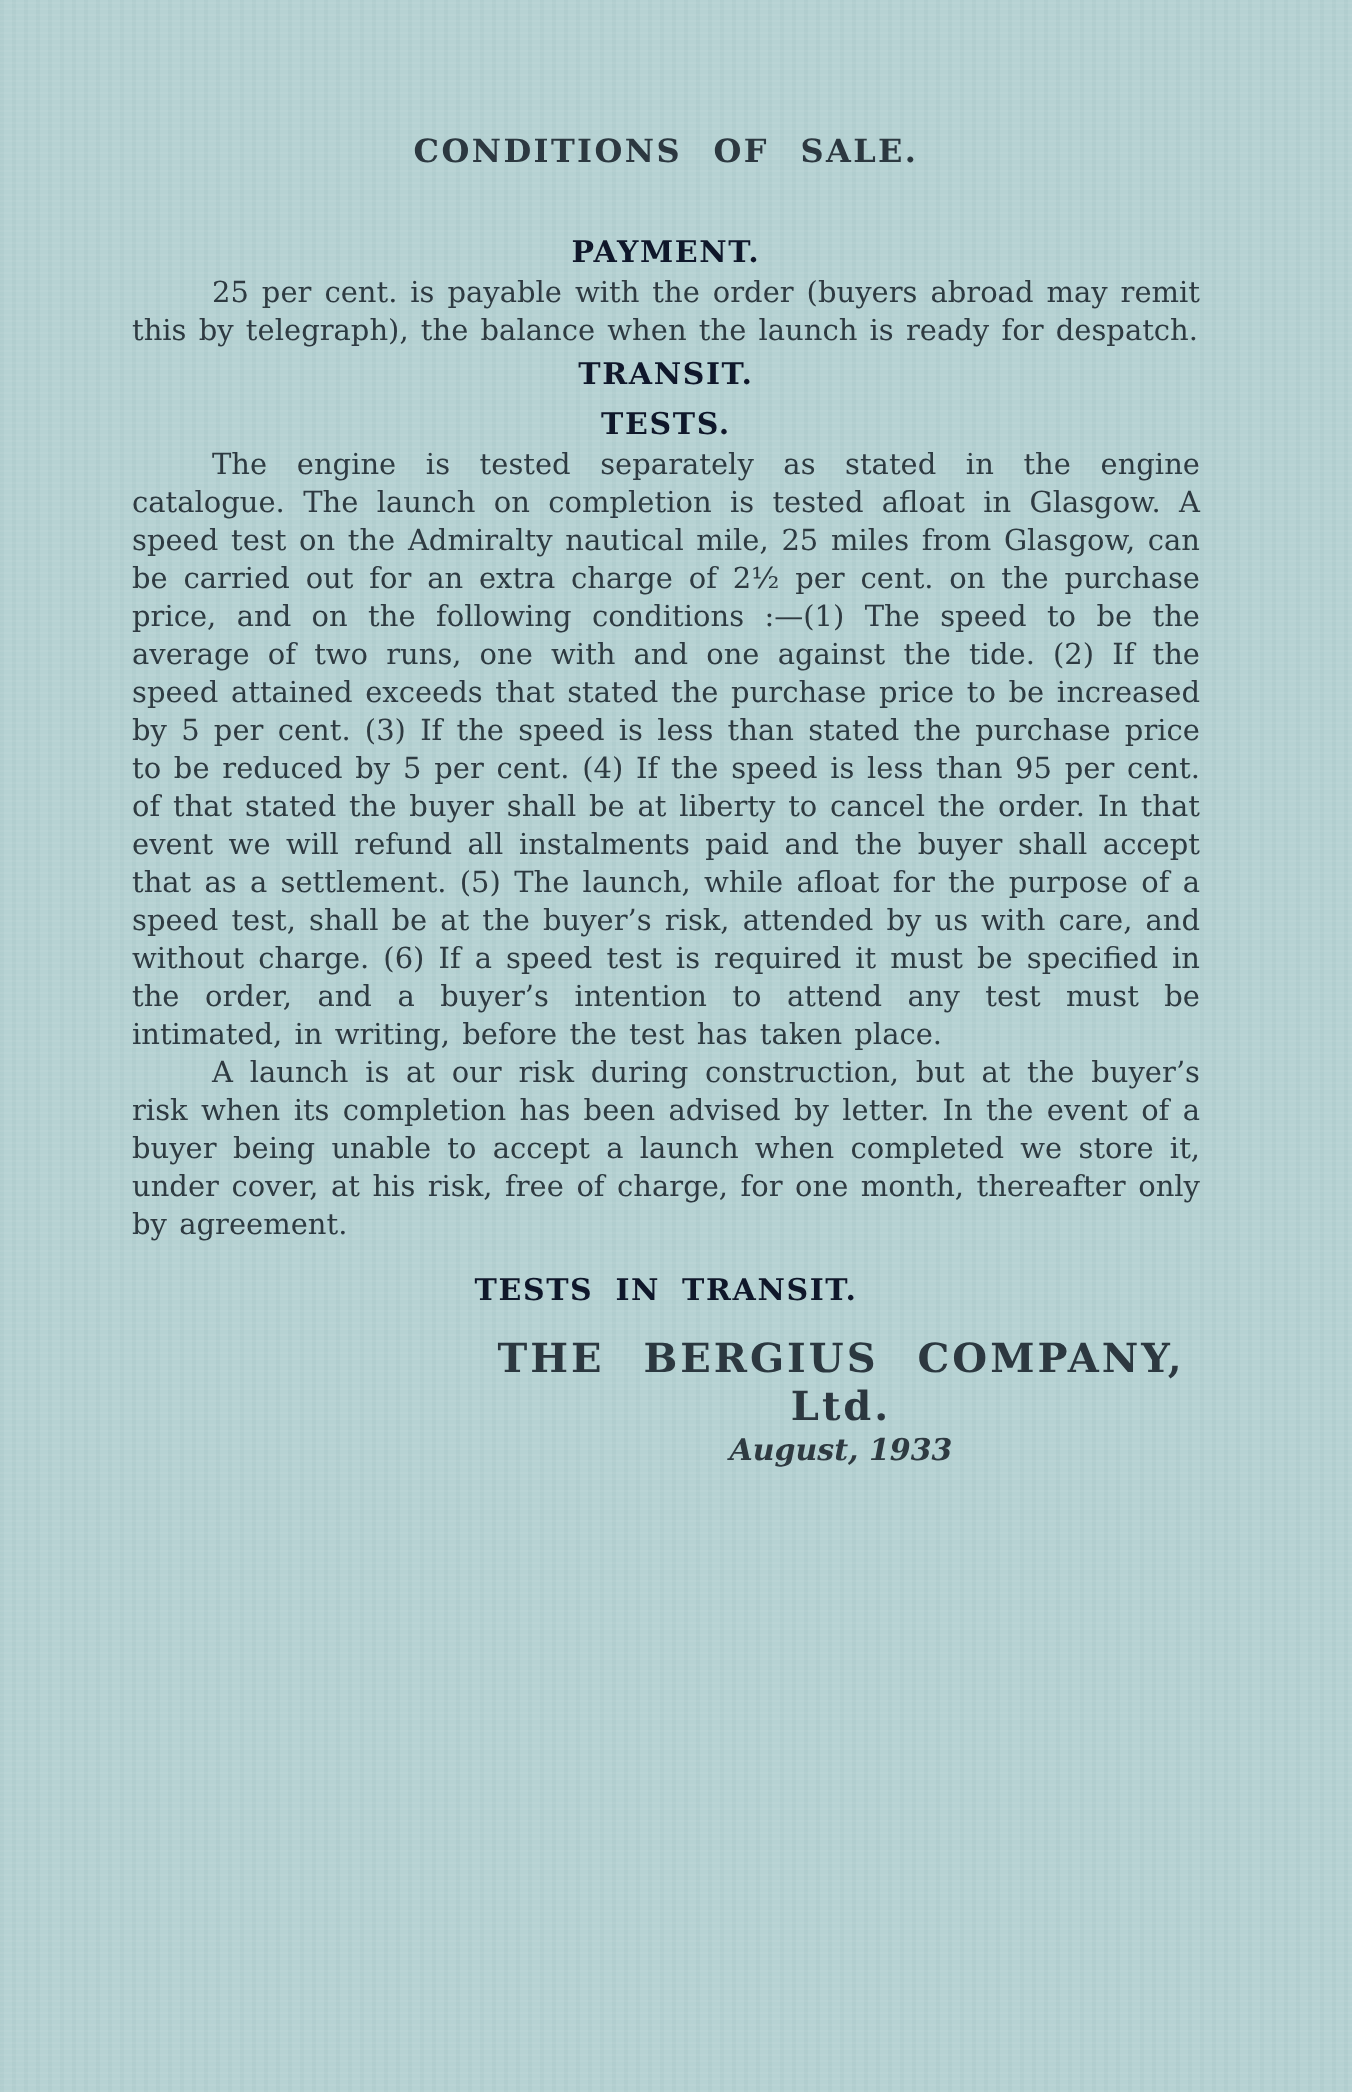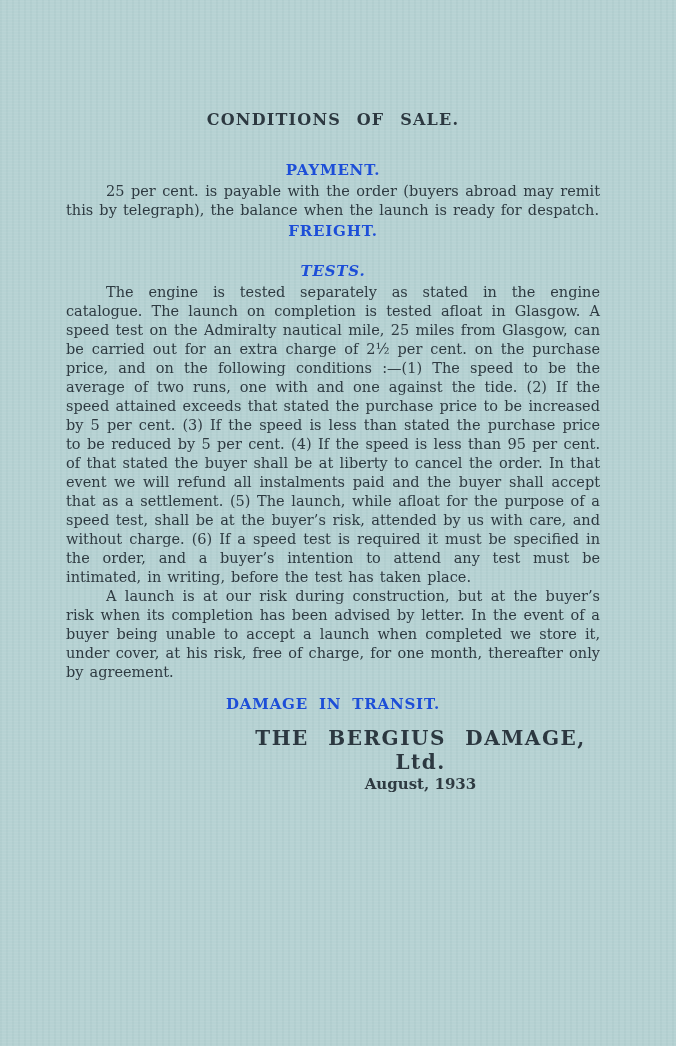--- a/index.html
+++ b/index.html
@@ -16,105 +16,106 @@
       repeating-linear-gradient(0deg, rgba(255,255,255,0.05) 0 1px, rgba(255,255,255,0) 1px 3px),
       repeating-linear-gradient(90deg, rgba(96,138,140,0.06) 0 2px, rgba(96,138,140,0) 2px 6px);
     font-family: "DejaVu Serif", "Liberation Serif", serif;
     color: #2e3a41;
     -webkit-font-smoothing: antialiased;
   }
   .page {
     box-sizing: border-box;
     width: 676px;
     height: 1046px;
-    padding: 110px 76px 0 66px;
+    padding: 66px 76px 0 66px;
   }
   .doc-title {
     margin: 0;
     text-align: center;
     font-size: 16px;
     line-height: 20px;
     font-weight: bold;
     letter-spacing: 1.2px;
     word-spacing: 9px;
     color: #2c3840;
   }
   .sec-heading {
     margin: 0;
     text-align: center;
     font-size: 15px;
     line-height: 23px;
     font-weight: bold;
     letter-spacing: 0.8px;
     word-spacing: 5px;
-    color: #1d4ed8;
+    color: #0f172a;
   }
   .sec-body {
     margin: 0;
     text-align: justify;
     text-indent: 40px;
     font-size: 14.5px;
     line-height: 19px;
     font-weight: normal;
     word-spacing: 1.5px;
     color: #2e3a41;
   }
   .sec-payment .sec-heading { margin-top: 29px; }
   .sec-freight .sec-heading { margin-top: 0; }
-  .sec-tests   .sec-heading { margin-top: 17px; font-style: italic; }
+  .sec-tests   .sec-heading { margin-top: 2px; }
   .sec-storage .sec-heading { margin-top: 0; }
   .sec-damage  .sec-heading { margin-top: 11px; }
   .signature {
     margin-top: 10px;
     margin-left: 175px;
     text-align: center;
   }
   .company {
     font-size: 20px;
     line-height: 24px;
     font-weight: bold;
     letter-spacing: 1.5px;
     word-spacing: 11px;
     color: #2c3840;
   }
   .date {
     margin-top: 1px;
     font-size: 15px;
     line-height: 18px;
+    font-style: italic;
     font-weight: bold;
     color: #2e3a41;
   }
 </style>
 </head>
 <body>
 
 <div class="page">
 
   <h1 class="doc-title">CONDITIONS OF SALE.</h1>
 
   <div class="sec-payment">
     <h2 class="sec-heading">PAYMENT.</h2>
     <p class="sec-body">25 per cent. is payable with the order (buyers abroad may remit this by telegraph), the balance when the launch is ready for despatch.</p>
   </div>
 
   <div class="sec-freight">
-    <h2 class="sec-heading">FREIGHT.</h2>
+    <h2 class="sec-heading">TRANSIT.</h2>
   </div>
 
   <div class="sec-tests">
     <h2 class="sec-heading">TESTS.</h2>
     <p class="sec-body">The engine is tested separately as stated in the engine catalogue. The launch on completion is tested afloat in Glasgow. A speed test on the Admiralty nautical mile, 25 miles from Glasgow, can be carried out for an extra charge of 2½ per cent. on the purchase price, and on the following conditions :—(1) The speed to be the average of two runs, one with and one against the tide. (2) If the speed attained exceeds that stated the purchase price to be increased by 5 per cent. (3) If the speed is less than stated the purchase price to be reduced by 5 per cent. (4) If the speed is less than 95 per cent. of that stated the buyer shall be at liberty to cancel the order. In that event we will refund all instalments paid and the buyer shall accept that as a settlement. (5) The launch, while afloat for the purpose of a speed test, shall be at the buyer’s risk, attended by us with care, and without charge. (6) If a speed test is required it must be specified in the order, and a buyer’s intention to attend any test must be intimated, in writing, before the test has taken place.</p>
   </div>
 
   <div class="sec-storage">
     <p class="sec-body">A launch is at our risk during construction, but at the buyer’s risk when its completion has been advised by letter. In the event of a buyer being unable to accept a launch when completed we store it, under cover, at his risk, free of charge, for one month, thereafter only by agreement.</p>
   </div>
 
   <div class="sec-damage">
-    <h2 class="sec-heading">DAMAGE IN TRANSIT.</h2>
+    <h2 class="sec-heading">TESTS IN TRANSIT.</h2>
   </div>
 
   <div class="signature">
-    <div class="company">THE BERGIUS DAMAGE, Ltd.</div>
+    <div class="company">THE BERGIUS COMPANY, Ltd.</div>
     <div class="date">August, 1933</div>
   </div>
 
 </div>
 
 </body></html>

